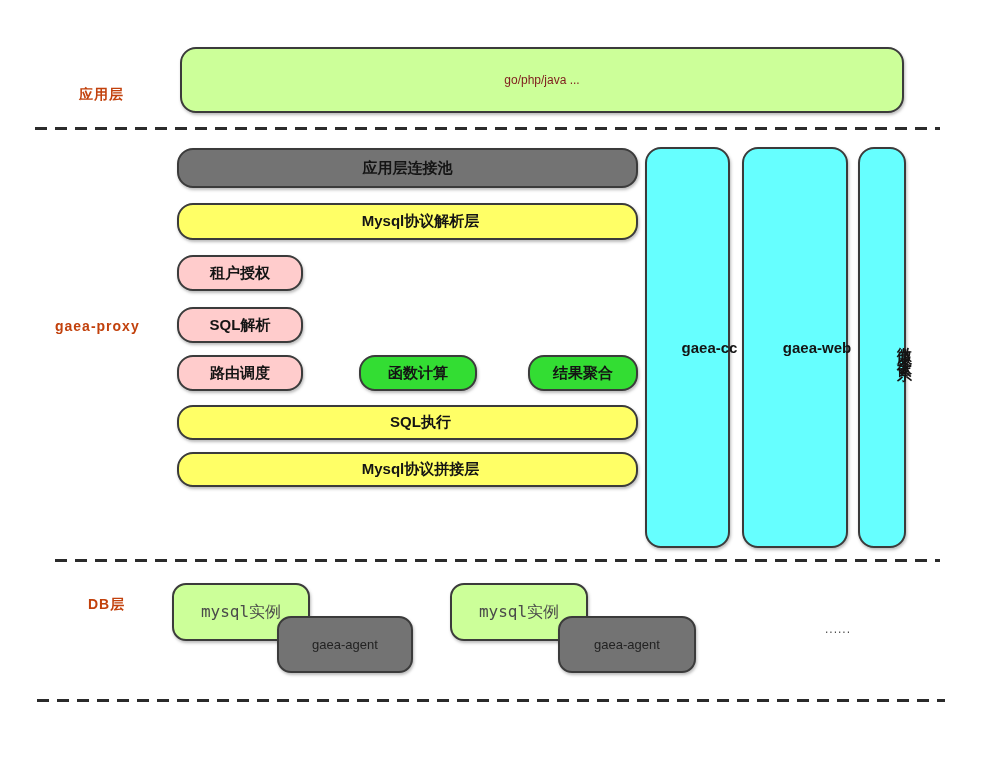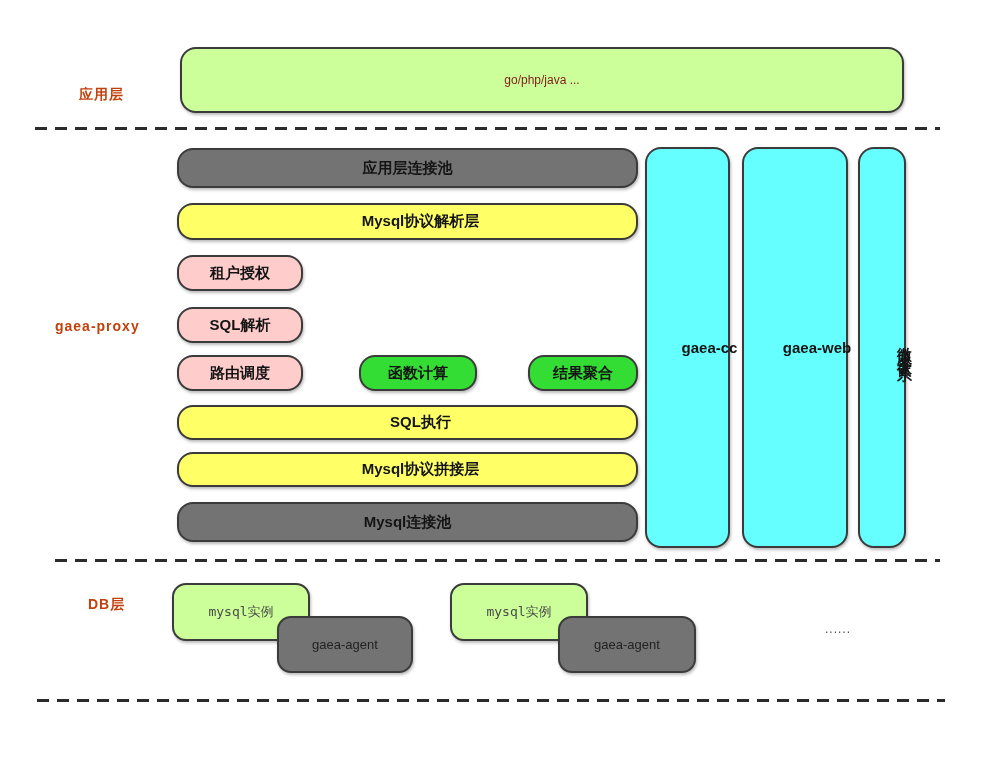--- a/index.html
+++ b/index.html
@@ -29,21 +29,21 @@
   .pink{background:#ffcccc;}
   .green{background:#33dd33;}
   .cyan{background:#66ffff;}
   .lightgreen{background:#ccff99;}
   .col{top:147px;height:401px;padding-left:44px;}
   .vertical{
     writing-mode:vertical-rl;text-orientation:upright;letter-spacing:5px;
   }
   .db-instance{
     border-radius:14px;font-family:"DejaVu Sans Mono","Liberation Mono",monospace;
-    font-weight:normal;font-size:13px;color:#4a4a4a;z-index:1;
+    font-weight:normal;font-size:16px;color:#4a4a4a;z-index:1;
   }
   .db-agent{
     border-radius:14px;font-weight:normal;font-size:13px;color:#222222;z-index:2;
   }
   .ellipsis{
     position:absolute;font-size:12px;color:#4a4a4a;letter-spacing:1px;
   }
 </style>
 </head>
 <body>
@@ -61,21 +61,20 @@
   <div class="box stack yellow" style="top:203px;height:37px;">Mysql协议解析层</div>
 
   <div class="box pink" style="left:177px;top:255px;width:126px;height:36px;">租户授权</div>
   <div class="box pink" style="left:177px;top:307px;width:126px;height:36px;">SQL解析</div>
   <div class="box pink" style="left:177px;top:355px;width:126px;height:36px;">路由调度</div>
   <div class="box green" style="left:359px;top:355px;width:118px;height:36px;">函数计算</div>
   <div class="box green" style="left:528px;top:355px;width:110px;height:36px;">结果聚合</div>
 
   <div class="box stack yellow" style="top:405px;height:35px;">SQL执行</div>
   <div class="box stack yellow" style="top:452px;height:35px;">Mysql协议拼接层</div>
-  <div class="box stack blue" style="top:502px;height:40px;">Mysql连接池</div>
 
   <div class="box cyan col" style="left:645px;width:85px;">gaea-cc</div>
   <div class="box cyan col" style="left:742px;width:106px;">gaea-web</div>
   <div class="box cyan col vertical" style="left:858px;width:46px;">微服务体系</div>
 
   <div class="dash" style="left:55px;top:559px;width:885px;"></div>
 
   <div class="layer-label" style="left:88px;top:596px;">DB层</div>
 
   <div class="box lightgreen db-instance" style="left:172px;top:583px;width:138px;height:58px;">mysql实例</div>

